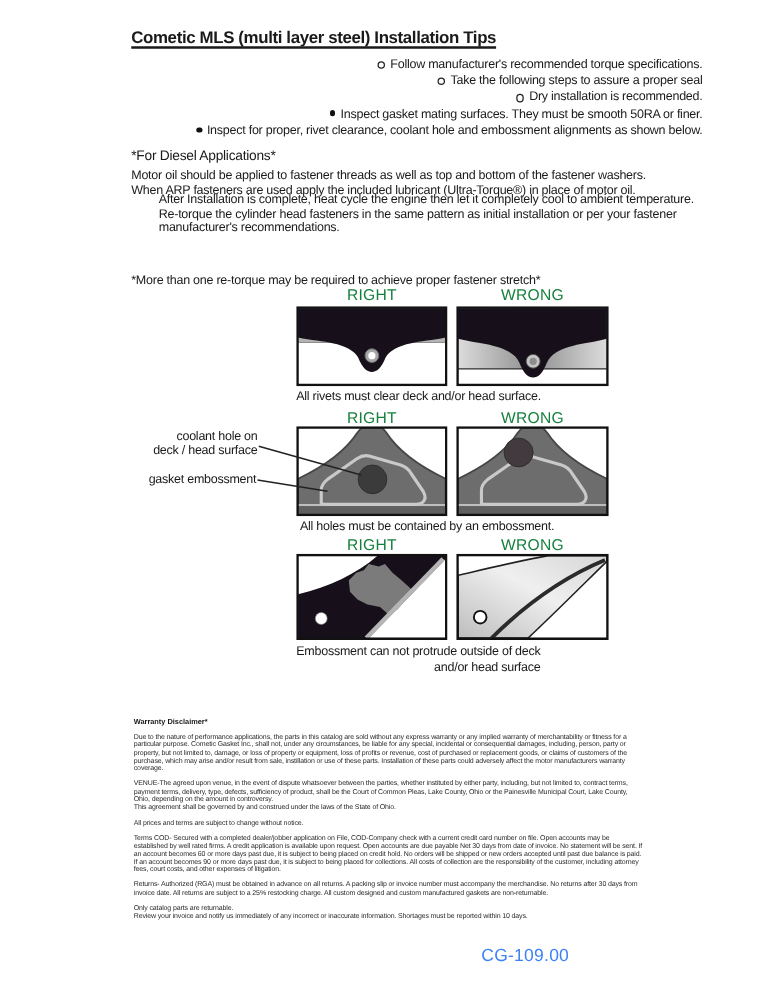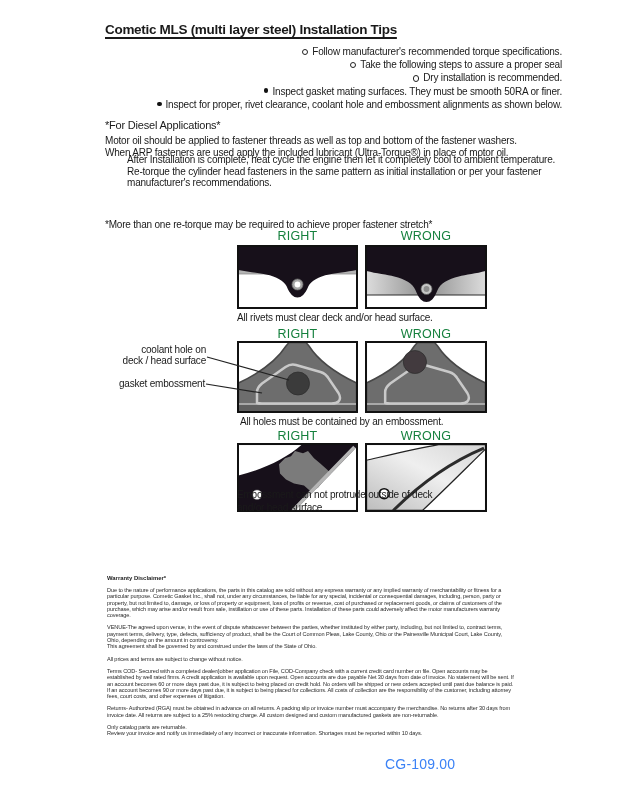--- a/index.html
+++ b/index.html
@@ -23,21 +23,21 @@
   .sub-bullets{margin-left:24px;}
   .marker-dot{
     flex:0 0 auto;width:4.5px;height:4.5px;background:#111;border-radius:50%;
     margin:3.8px 4px 0 0;
   }
   .section-heading{left:105px;top:119px;font-size:11px;font-weight:normal;letter-spacing:-0.2px;}
   .body-para{left:105px;width:432px;font-size:10px;line-height:11.6px;letter-spacing:-0.2px;}
   .para1{top:135px;} .para2{top:154px;margin-left:22px;} .para3{top:199px;margin-top:20px;}
   
   .rw-label{font-size:12.5px;letter-spacing:0.2px;color:#15803d;text-align:center;width:121px;}
-  .fig-caption{font-size:10px;letter-spacing:-0.2px;line-height:12.5px;white-space:pre-line;}
+  .fig-caption{font-size:10px;letter-spacing:-0.2px;line-height:12.5px;white-space:pre-line;text-align:right;}
   .fig-box{display:block;}
   .annot{font-size:10px;letter-spacing:-0.2px;line-height:11px;text-align:right;white-space:pre-line;}
   
   .disclaimer{left:107px;top:575px;width:408px;}
   .disclaimer h4{margin:0 0 6px 0;font-size:5.9px;letter-spacing:0;}
   .disclaimer p{margin:0 0 6px 0;font-size:5.6px;line-height:6.3px;letter-spacing:-0.1px;white-space:pre-line;color:#2b2b2b;}
   .page-number{left:385px;top:756px;font-size:14px;letter-spacing:0.2px;color:#3b82f6;}
   svg{display:block;}
 </style>
 </head>
@@ -161,21 +161,21 @@
         <stop offset="1" stop-color="#d6d6d6"></stop>
     </linearGradient>
   </defs>
   <rect x="0" y="0" width="242" height="136" fill="#ffffff"></rect>
   <path d="M3,34 C55,22 105,10 146,3 L239,3 V12 C206,44 158,92 114,133 L3,133 Z" fill="url(#bandGrad)" stroke="#222" stroke-width="2.5"></path>
   <path d="M56,133 C104,86 168,38 236,10" fill="none" stroke-width="6" stroke="#2b2b2b"></path>
   <circle cx="38" cy="100" r="10" fill="#ffffff" stroke="#111" stroke-width="3"></circle>
   <rect x="2" y="2" width="238" height="132" fill="none" stroke="#111" stroke-width="4"></rect>
 </svg>
 
-<div class="abs fig-caption" style="left:237px;top:489px;">Embossment can not protrude outside of deck
+<div class="abs fig-caption" style="left:237px;top:516px;">Embossment can not protrude outside of deck
 and/or head surface</div>
 
 <div class="abs disclaimer">
   <h4>Warranty Disclaimer*</h4>
   <p>Due to the nature of performance applications, the parts in this catalog are sold without any express warranty or any implied warranty of merchantability or fitness for a particular purpose.  Cometic Gasket Inc., shall not, under any circumstances, be liable for any special, incidental or consequential damages, including, person, party or property, but not limited to, damage, or loss of property or equipment, loss of profits or revenue, cost of purchased or replacement goods, or claims of customers of the purchase, which may arise and/or result from sale, instillation or use of these parts.  Installation of these parts could adversely affect the motor manufacturers warranty coverage.</p>
   <p>VENUE-The agreed upon venue, in the event of dispute whatsoever between the parties, whether instituted by either party, including, but not limited to, contract terms, payment terms, delivery, type, defects, sufficiency of product, shall be the Court of Common Pleas, Lake County, Ohio or the Painesville Municipal Court, Lake County, Ohio, depending on the amount in controversy.
 This agreement shall be governed by and construed under the laws of the State of Ohio.</p>
   <p>All prices and terms are subject to change without notice.</p>
   <p>Terms COD- Secured with a completed dealer/jobber application on File, COD-Company check with a current credit card number on file.  Open accounts may be established by well rated firms.  A credit application is available upon request.  Open accounts are due payable Net 30 days from date of invoice.  No statement will be sent.  If an account becomes 60 or more days past due, it is subject to being placed on credit hold.  No orders will be shipped or new orders accepted until past due balance is paid.  If an account becomes 90 or more days past due, it is subject to being placed for collections.  All costs of collection are the responsibility of the customer, including attorney fees, court costs, and other expenses of litigation.</p>
   <p>Returns- Authorized (RGA) must be obtained in advance on all returns.  A packing slip or invoice number must accompany the merchandise.  No returns after 30 days from invoice date.  All returns are subject to a 25% restocking charge.  All custom designed and custom manufactured gaskets are non-returnable.</p>

